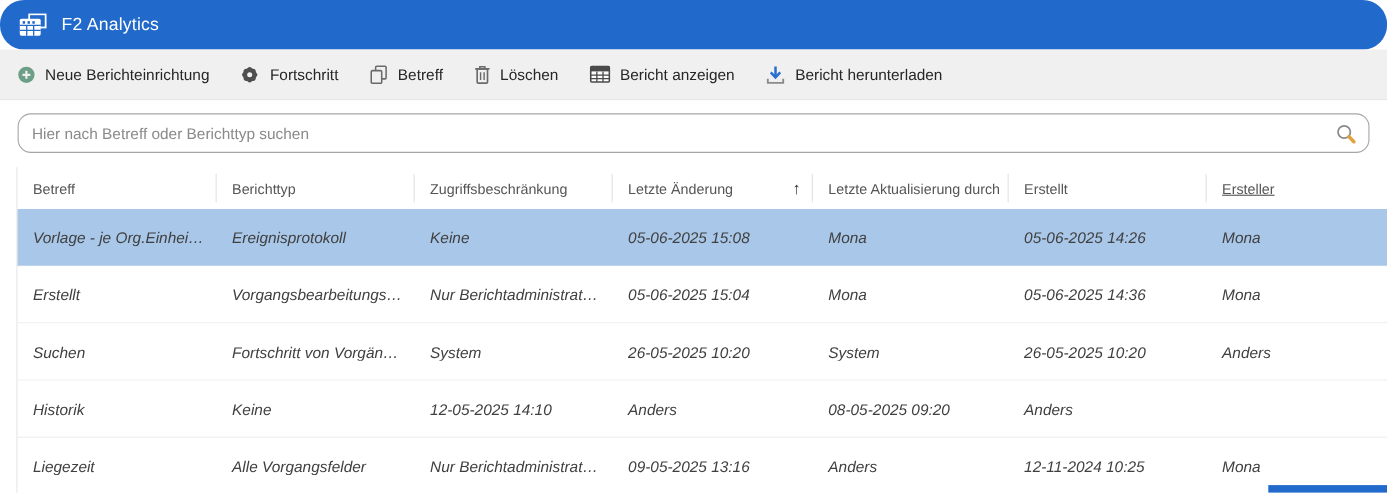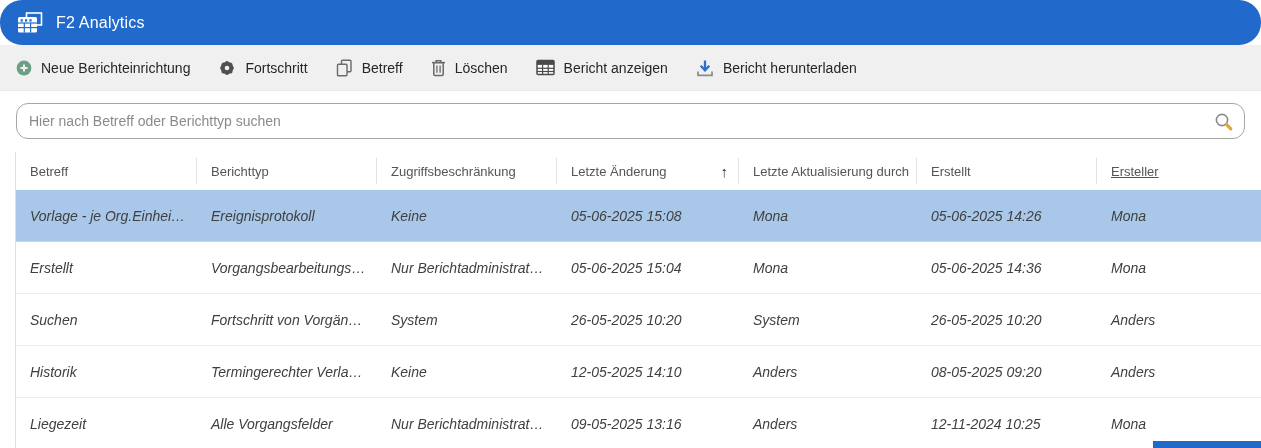--- a/index.html
+++ b/index.html
@@ -208,21 +208,20 @@
       <div class="cell">Fortschritt von Vorgängen</div>
       <div class="cell">System</div>
       <div class="cell">26-05-2025 10:20</div>
       <div class="cell">System</div>
       <div class="cell">26-05-2025 10:20</div>
       <div class="cell">Anders</div>
     </div>
 
     <div class="row">
       <div class="cell">Historik</div>
-      <div class="cell">Termingerechter Verlauf …</div>
       <div class="cell">Keine</div>
       <div class="cell">12-05-2025 14:10</div>
       <div class="cell">Anders</div>
       <div class="cell">08-05-2025 09:20</div>
       <div class="cell">Anders</div>
     </div>
 
     <div class="row">
       <div class="cell">Liegezeit</div>
       <div class="cell">Alle Vorgangsfelder</div>

